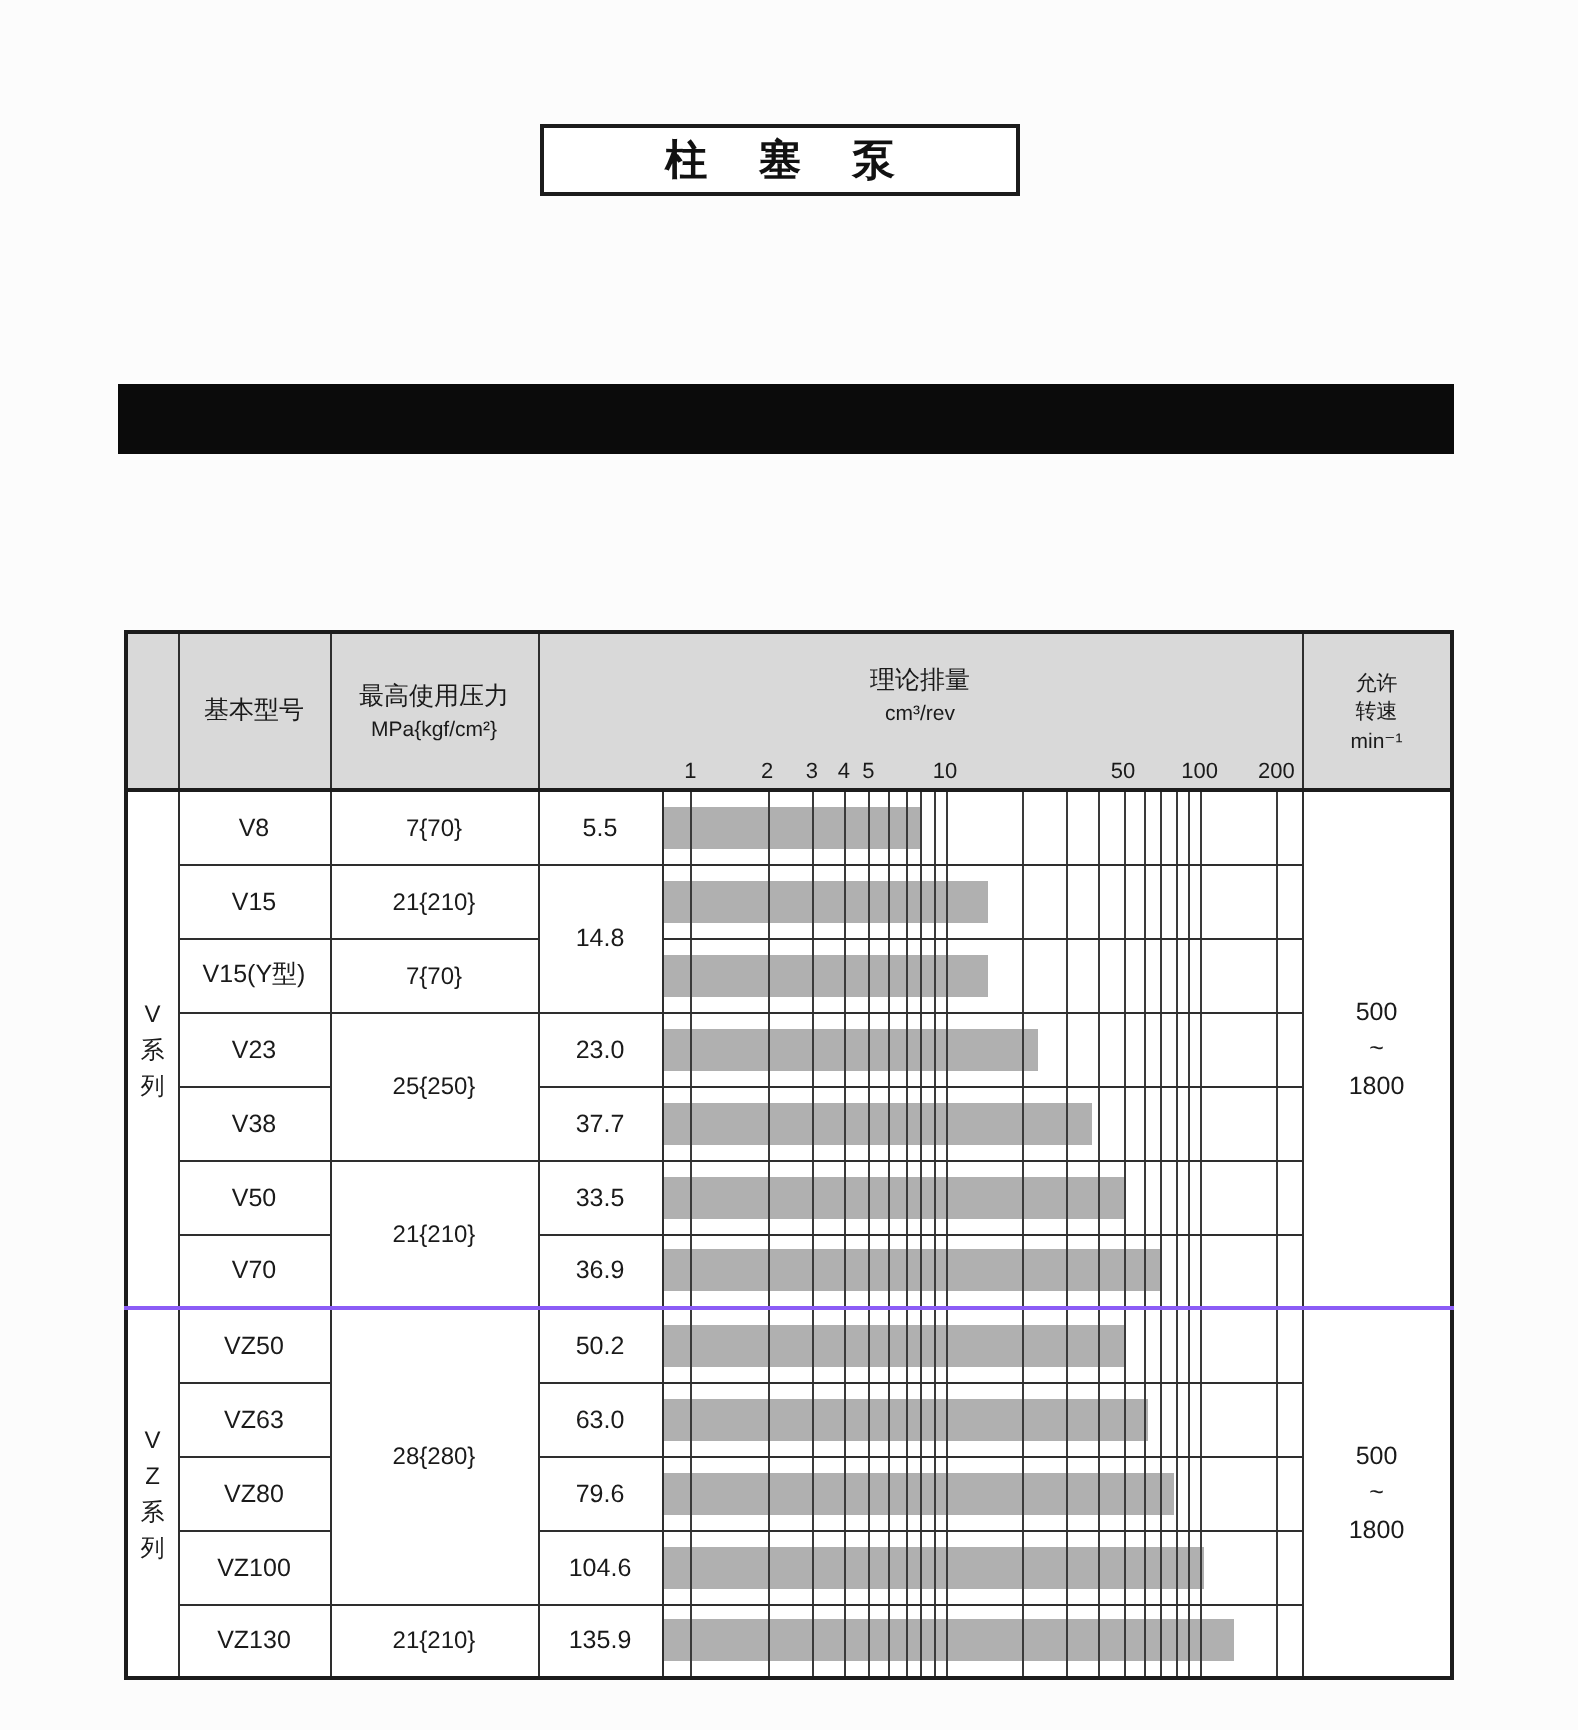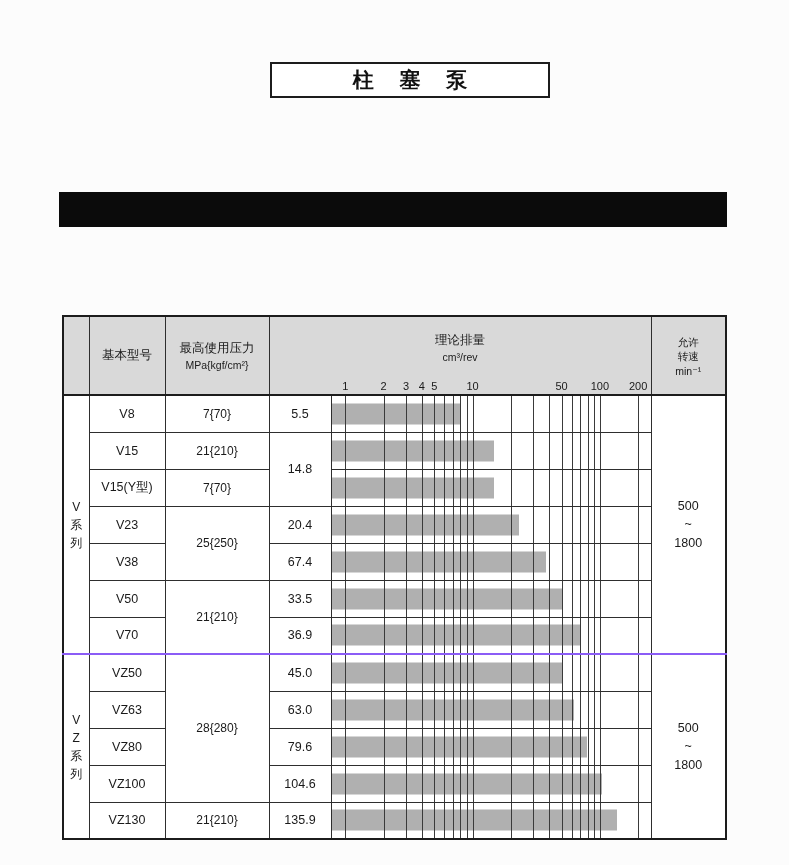--- a/index.html
+++ b/index.html
@@ -10,21 +10,21 @@
   }
   .page {
     position:relative;
     width:789px; height:865px;
     background:#fcfcfc;
     overflow:hidden;
   }
   
   .title-box {
     position:absolute; left:270px; top:62px;
-    width:280px; height:36px;
+    width:240px; height:36px;
     border:2px solid #1c1c1c;
     background:#ffffff;
     display:flex; align-items:center; justify-content:center;
   }
   .title-box span {
     font-size:21px; font-weight:bold;
     letter-spacing:10px; padding-left:10px;
     color:#111;
   }
   
@@ -223,21 +223,21 @@
             <div class="gridline" style="left: 77.9379%;"></div>
             <div class="gridline" style="left: 80.2522%;"></div>
             <div class="gridline" style="left: 82.2935%;"></div>
             <div class="gridline" style="left: 84.1195%;"></div>
             <div class="gridline" style="left: 96.1326%;"></div>
           </td>
     </tr>
     <tr class="body-row">
       <td class="model-cell">V23</td>
       <td class="pressure-cell" rowspan="2">25{250}</td>
-      <td class="value-cell">20.4</td>
+      <td class="value-cell">23.0</td>
       <td class="chart-cell">
             <div class="bar" style="width: 58.6482%; background: rgb(176, 176, 176);"></div>
             <div class="gridline" style="left: 4.30615%;"></div>
             <div class="gridline" style="left: 16.3193%;"></div>
             <div class="gridline" style="left: 23.3465%;"></div>
             <div class="gridline" style="left: 28.3324%;"></div>
             <div class="gridline" style="left: 32.1997%;"></div>
             <div class="gridline" style="left: 35.3596%;"></div>
             <div class="gridline" style="left: 38.0312%;"></div>
             <div class="gridline" style="left: 40.3455%;"></div>
@@ -250,21 +250,21 @@
             <div class="gridline" style="left: 75.2663%;"></div>
             <div class="gridline" style="left: 77.9379%;"></div>
             <div class="gridline" style="left: 80.2522%;"></div>
             <div class="gridline" style="left: 82.2935%;"></div>
             <div class="gridline" style="left: 84.1195%;"></div>
             <div class="gridline" style="left: 96.1326%;"></div>
           </td>
     </tr>
     <tr class="body-row">
       <td class="model-cell">V38</td>
-      <td class="value-cell">67.4</td>
+      <td class="value-cell">37.7</td>
       <td class="chart-cell">
             <div class="bar" style="width: 67.2127%; background: rgb(176, 176, 176);"></div>
             <div class="gridline" style="left: 4.30615%;"></div>
             <div class="gridline" style="left: 16.3193%;"></div>
             <div class="gridline" style="left: 23.3465%;"></div>
             <div class="gridline" style="left: 28.3324%;"></div>
             <div class="gridline" style="left: 32.1997%;"></div>
             <div class="gridline" style="left: 35.3596%;"></div>
             <div class="gridline" style="left: 38.0312%;"></div>
             <div class="gridline" style="left: 40.3455%;"></div>
@@ -338,21 +338,21 @@
           </td>
     </tr>
 
     <tr class="body-row section-start">
       <td class="series-cell pre" rowspan="5">V
 Z
 系
 列</td>
       <td class="model-cell">VZ50</td>
       <td class="pressure-cell" rowspan="4">28{280}</td>
-      <td class="value-cell">45.0</td>
+      <td class="value-cell">50.2</td>
       <td class="chart-cell">
             <div class="bar" style="width: 72.1756%; background: rgb(176, 176, 176);"></div>
             <div class="gridline" style="left: 4.30615%;"></div>
             <div class="gridline" style="left: 16.3193%;"></div>
             <div class="gridline" style="left: 23.3465%;"></div>
             <div class="gridline" style="left: 28.3324%;"></div>
             <div class="gridline" style="left: 32.1997%;"></div>
             <div class="gridline" style="left: 35.3596%;"></div>
             <div class="gridline" style="left: 38.0312%;"></div>
             <div class="gridline" style="left: 40.3455%;"></div>

